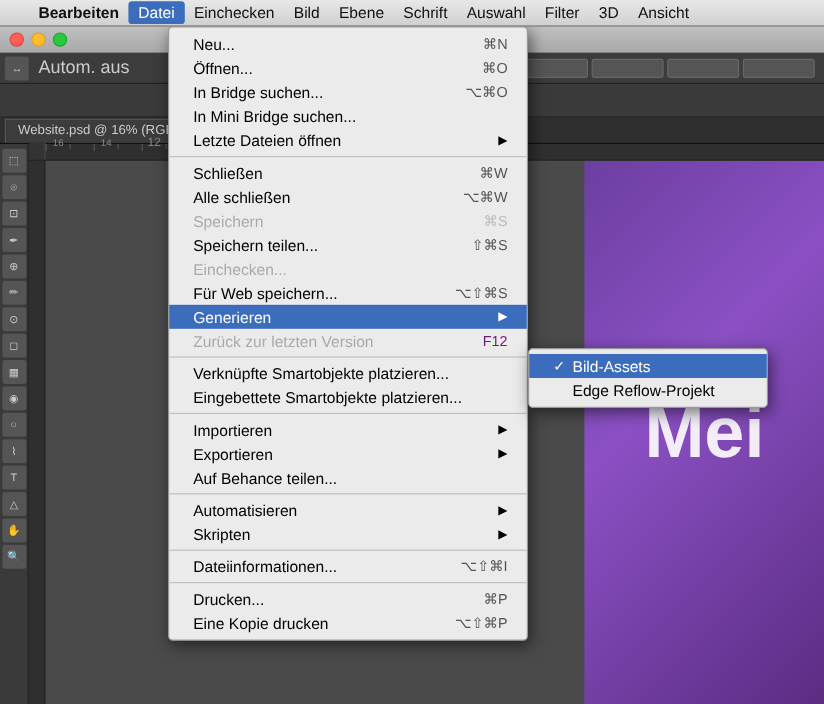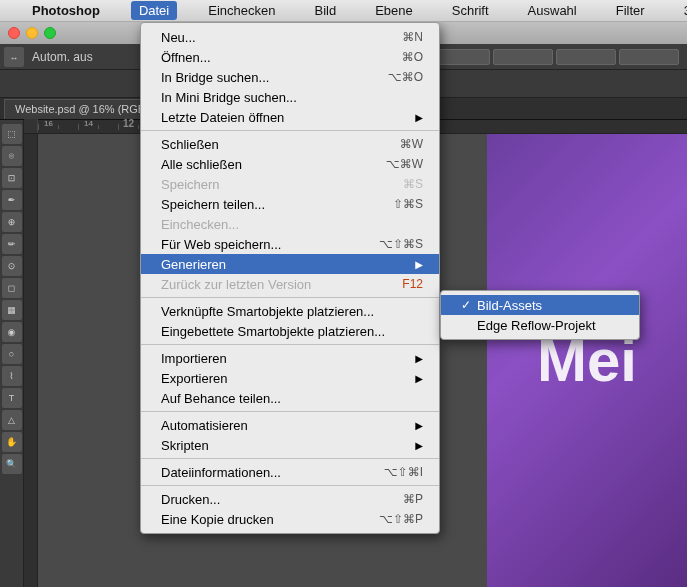--- a/index.html
+++ b/index.html
@@ -30,21 +30,20 @@
       margin-right: 8px;
       padding: 0 6px;
     }
     .menu-item {
       padding: 2px 8px;
       color: #111;
       font-size: 13px;
       cursor: default;
       border-radius: 3px;
       white-space: nowrap;
-      margin-left: 23px;
     }
     .menu-item.active {
       background: #3c6dbd;
       color: white;
     }
     .app-name {
       font-weight: bold;
       padding: 2px 8px;
       color: #111;
     }
@@ -254,41 +253,41 @@
     .checkmark {
       margin-right: 6px;
       font-size: 12px;
     }
   </style>
 </head>
 <body>
 
 <div class="menubar">
   <span class="apple-logo"></span>
-  <span class="app-name" style="font-weight:bold;">Photoshop</span>
+  <span class="app-name" style="font-weight:bold;">Bearbeiten</span>
   <span class="menu-item active">Datei</span>
   <span class="menu-item">Einchecken</span>
   <span class="menu-item">Bild</span>
   <span class="menu-item">Ebene</span>
   <span class="menu-item">Schrift</span>
   <span class="menu-item">Auswahl</span>
   <span class="menu-item">Filter</span>
   <span class="menu-item">3D</span>
   <span class="menu-item">Ansicht</span>
 </div>
 
 <div class="window-chrome">
   <span class="traffic-light tl-red"></span>
   <span class="traffic-light tl-yellow"></span>
   <span class="traffic-light tl-green"></span>
 </div>
 
 <div class="ps-toolbar">
   <div class="tool-icon" style="font-size:9px;">↔</div>
-  <div style="color:#ccc;font-size:12px;margin-left:4px;">Autom. aus</div>
+  <div style="color:#ccc;font-size:15px;margin-left:4px;">Autom. aus</div>
   <div style="flex:1;display:flex;justify-content:flex-end;gap:3px;padding-right:4px;">
     <div style="width:60px;height:16px;background:#555;border:1px solid #666;border-radius:2px;"></div>
     <div style="width:60px;height:16px;background:#555;border:1px solid #666;border-radius:2px;"></div>
     <div style="width:60px;height:16px;background:#555;border:1px solid #666;border-radius:2px;"></div>
     <div style="width:60px;height:16px;background:#555;border:1px solid #666;border-radius:2px;"></div>
   </div>
 </div>
 
 <div class="options-bar">
 </div>
@@ -318,21 +317,21 @@
     <div class="tool-icon" style="font-size:9px;">T</div>
     <div class="tool-icon" style="font-size:9px;">△</div>
     <div class="tool-icon" style="font-size:9px;">✋</div>
     <div class="tool-icon" style="font-size:9px;">🔍</div>
   </div>
 
   <div style="flex:1;display:flex;flex-direction:column;position:relative;">
 
     <div style="height:14px;background:#2f2f2f;border-bottom:1px solid #222;display:flex;align-items:flex-end;">
       <div style="width:14px;min-width:14px;height:14px;background:#333;border-right:1px solid #444;"></div>
-      <div style="display:flex;align-items:center;height:100%;font-weight:bold;">
+      <div style="display:flex;align-items:flex-start;height:100%;">
         <span style="font-size:8px;color:#888;width:20px;text-align:center;border-left:1px solid #555;height:6px;display:inline-block;line-height:0;">16</span>
         <span style="font-size:8px;color:#888;width:20px;text-align:center;border-left:1px solid #555;height:4px;display:inline-block;line-height:0;"></span>
         <span style="font-size:8px;color:#888;width:20px;text-align:center;border-left:1px solid #555;height:6px;display:inline-block;line-height:0;">14</span>
         <span style="font-size:8px;color:#888;width:20px;text-align:center;border-left:1px solid #555;height:4px;display:inline-block;line-height:0;"></span>
         <span style="font-size:10px;color:#888;width:20px;text-align:center;border-left:1px solid #555;height:6px;display:inline-block;line-height:0;">12</span>
         <span style="font-size:8px;color:#888;width:20px;text-align:center;border-left:1px solid #555;height:4px;display:inline-block;line-height:0;"></span>
         <span style="font-size:8px;color:#888;width:20px;text-align:center;border-left:1px solid #555;height:6px;display:inline-block;line-height:0;">10</span>
       </div>
     </div>
 
@@ -395,21 +394,21 @@
     <div class="menu-row">
       <span>Für Web speichern...</span>
       <span class="menu-shortcut">⌥⇧⌘S</span>
     </div>
     <div class="menu-row highlighted">
       <span>Generieren</span>
       <span class="menu-arrow">▶</span>
     </div>
     <div class="menu-row disabled">
       <span>Zurück zur letzten Version</span>
-      <span class="menu-shortcut" style="color:#c2410c;">F12</span>
+      <span class="menu-shortcut" style="color:#701a75;">F12</span>
     </div>
     <div class="menu-separator"></div>
 
     <div class="menu-row">
       <span>Verknüpfte Smartobjekte platzieren...</span>
     </div>
     <div class="menu-row">
       <span>Eingebettete Smartobjekte platzieren...</span>
     </div>
     <div class="menu-separator"></div>

